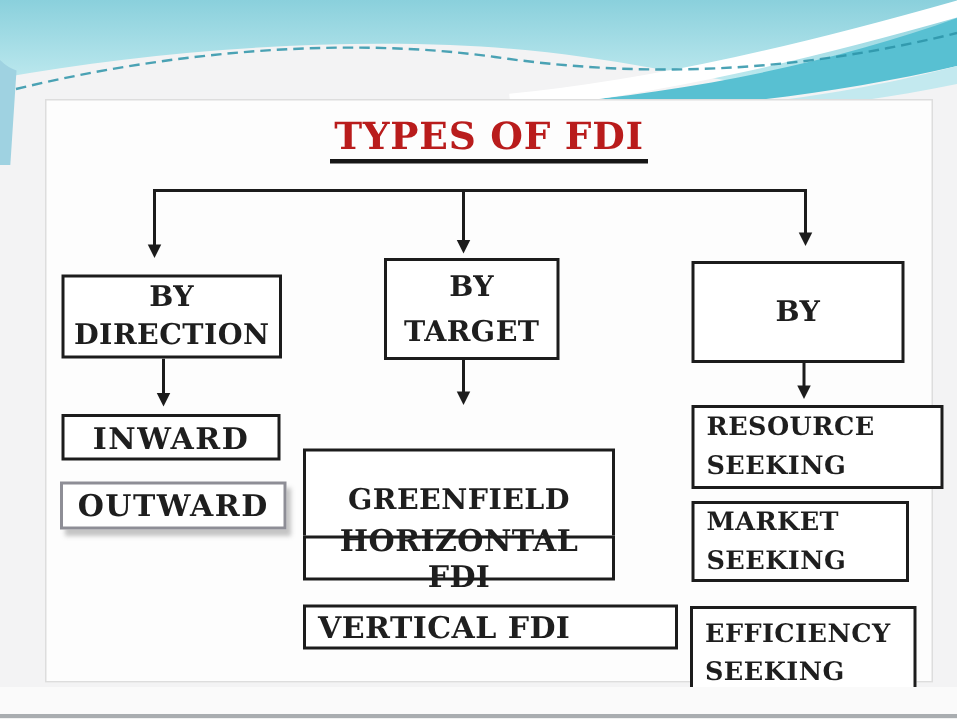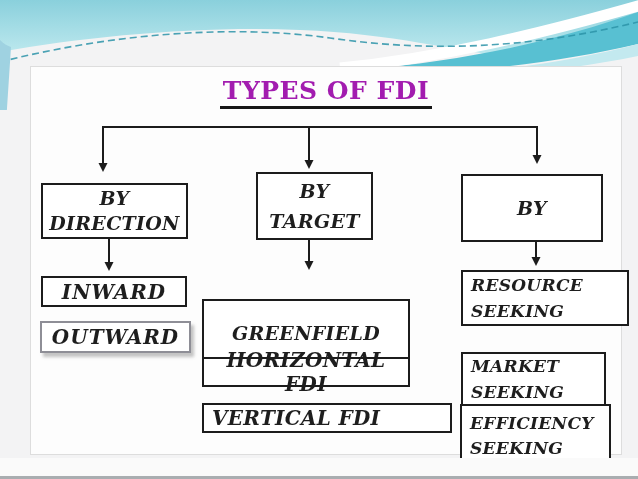--- a/index.html
+++ b/index.html
@@ -16,38 +16,37 @@
     background:#fdfdfd;border:1px solid #dddddd;box-sizing:border-box;
   }
   #bottom-strip{position:absolute;left:0;right:0;bottom:3px;height:18px;background:#fafafa;}
   #bottom-bar{position:absolute;left:0;right:0;bottom:0;height:3px;background:#a9adb0;}
   #title-wrap{
     position:absolute;left:30px;top:76px;width:592px;
     text-align:center;
   }
   #title-wrap .title{
     display:inline-block;
-    font-size:25px;font-weight:bold;color:#a21caf;
+    font-size:25px;font-weight:bold;color:#b91c1c;
     letter-spacing:0.5px;
     border-bottom:3px solid #161616;
     padding:0 3px 1px 3px;
   }
   #connectors{position:absolute;top:0;left:0;pointer-events:none;}
   #connectors line{stroke:#1c1c1c;stroke-width:2;}
   #connectors polygon{fill:#1c1c1c;}
   .node{
     position:absolute;
     background:#ffffff;
     border:2px solid #1c1c1c;
     box-sizing:border-box;
     display:flex;flex-direction:column;justify-content:center;
     font-weight:bold;color:#1e1e1e;
     letter-spacing:0.3px;
     text-align:center;
-    font-style:italic;
   }
   .node.muted{border:2px solid #8e8e96;box-shadow:3px 4px 3px rgba(90,90,90,0.35);}
   .node.left{text-align:left;padding-left:8px;}
   .node span{display:block;}
 </style>
 </head>
 <body>
 
 <div id="slide">
 
@@ -120,21 +119,21 @@
 
   <div class="node left" style="left:202px;top:403px;width:250px;height:30px;font-size:20px;">
     <span>VERTICAL FDI</span>
   </div>
 
   <div class="node left" style="left:461px;top:270px;width:168px;height:56px;font-size:17px;line-height:26px;">
     <span>RESOURCE</span>
     <span>SEEKING</span>
   </div>
 
-  <div class="node left" style="left:461px;top:352px;width:145px;height:54px;font-size:17px;line-height:26px;">
+  <div class="node left" style="left:461px;top:334px;width:145px;height:54px;font-size:17px;line-height:26px;">
     <span>MARKET</span>
     <span>SEEKING</span>
   </div>
 
   <div class="node left" style="left:460px;top:404px;width:151px;height:64px;font-size:17px;line-height:25px;">
     <span>EFFICIENCY</span>
     <span>SEEKING</span>
   </div>
 
   <div id="bottom-strip"></div>

